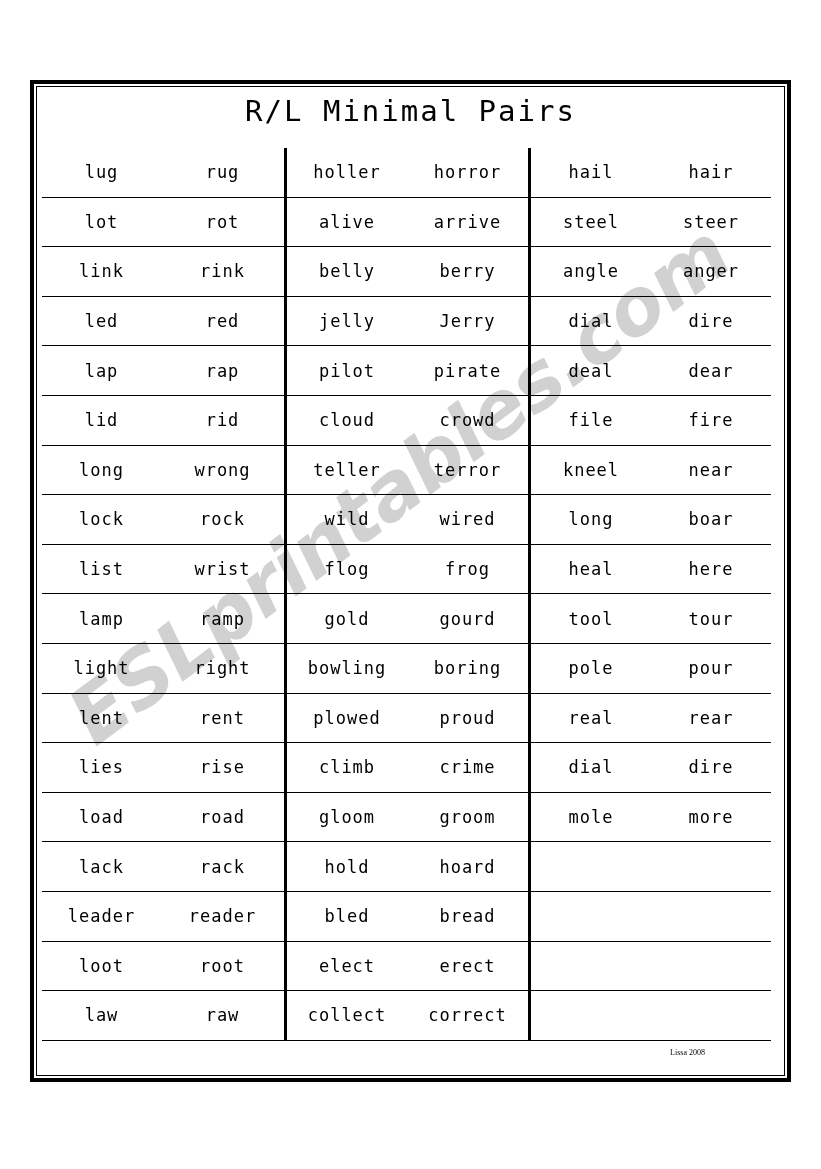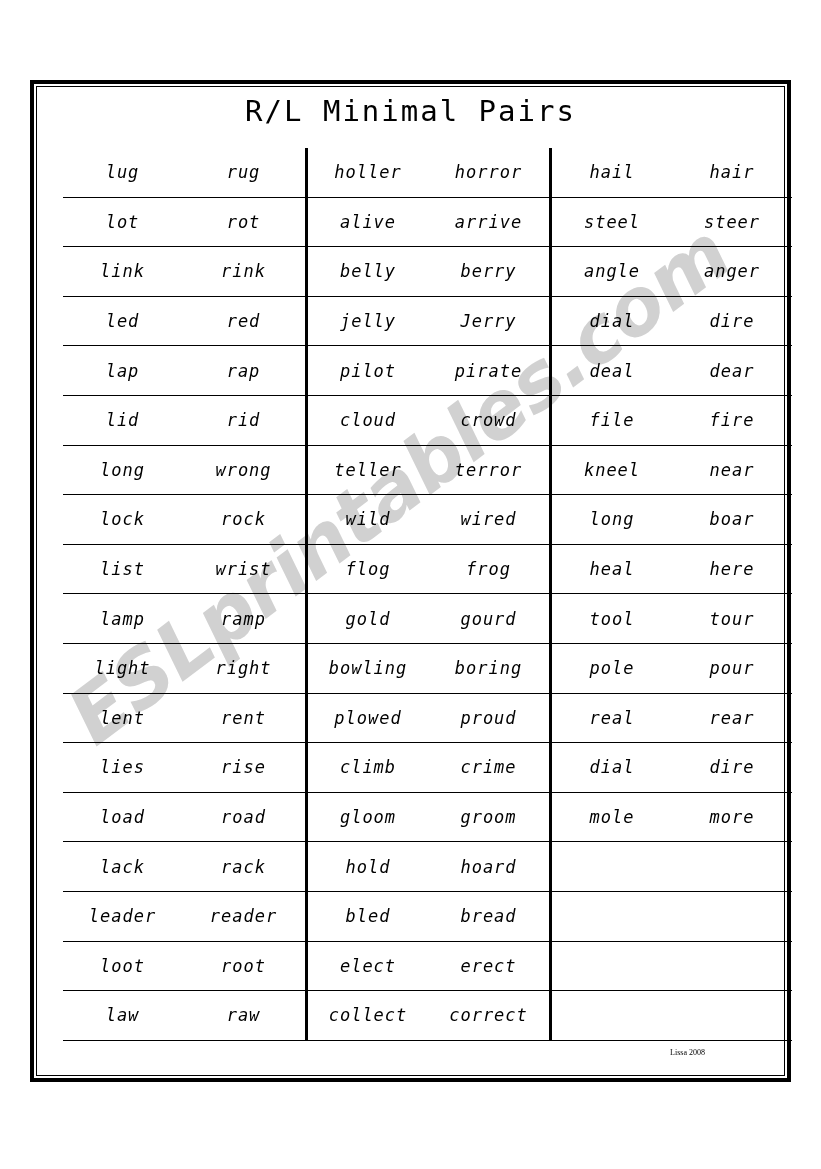--- a/index.html
+++ b/index.html
@@ -77,25 +77,24 @@
     width: 741px;
     text-align: center;
     font-size: 29px;
     letter-spacing: 2px;
     font-weight: normal;
     z-index: 4;
   }
 
   .grid {
     position: absolute;
-    left: 63px;
+    left: 42px;
     top: 148px;
     width: 723px;
     z-index: 4;
-    font-style: italic;
   }
 
   table.pairs {
     border-collapse: collapse;
     table-layout: fixed;
     width: 723px;
   }
   table.pairs td {
     height: 48.6px;
     padding: 0;

